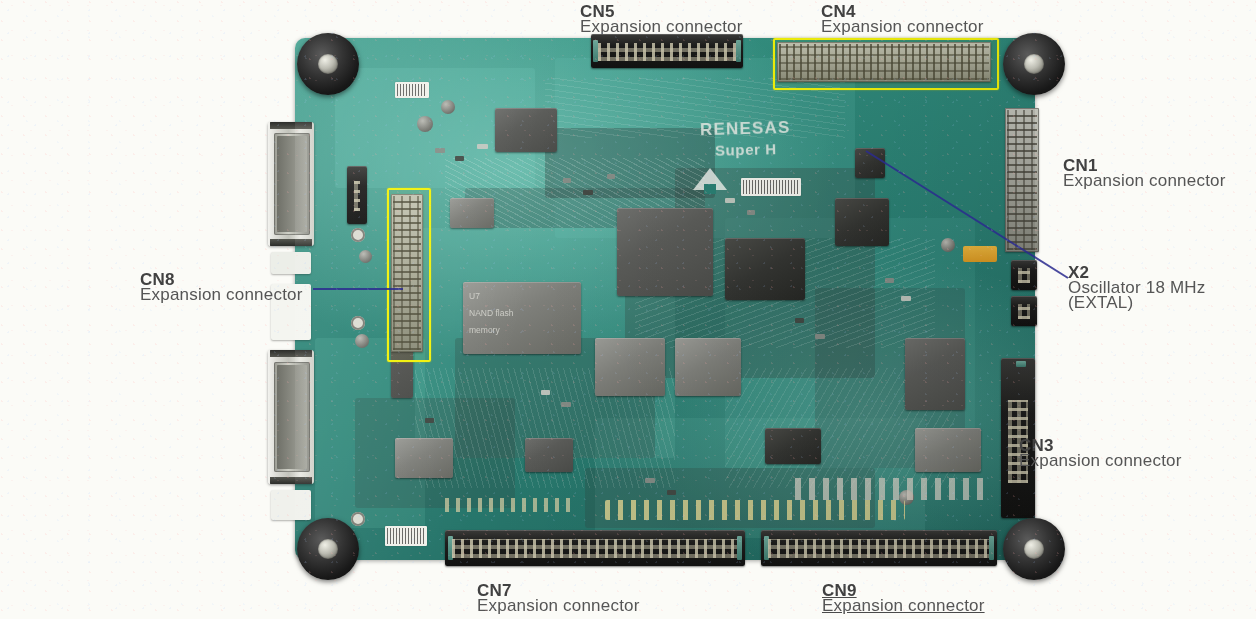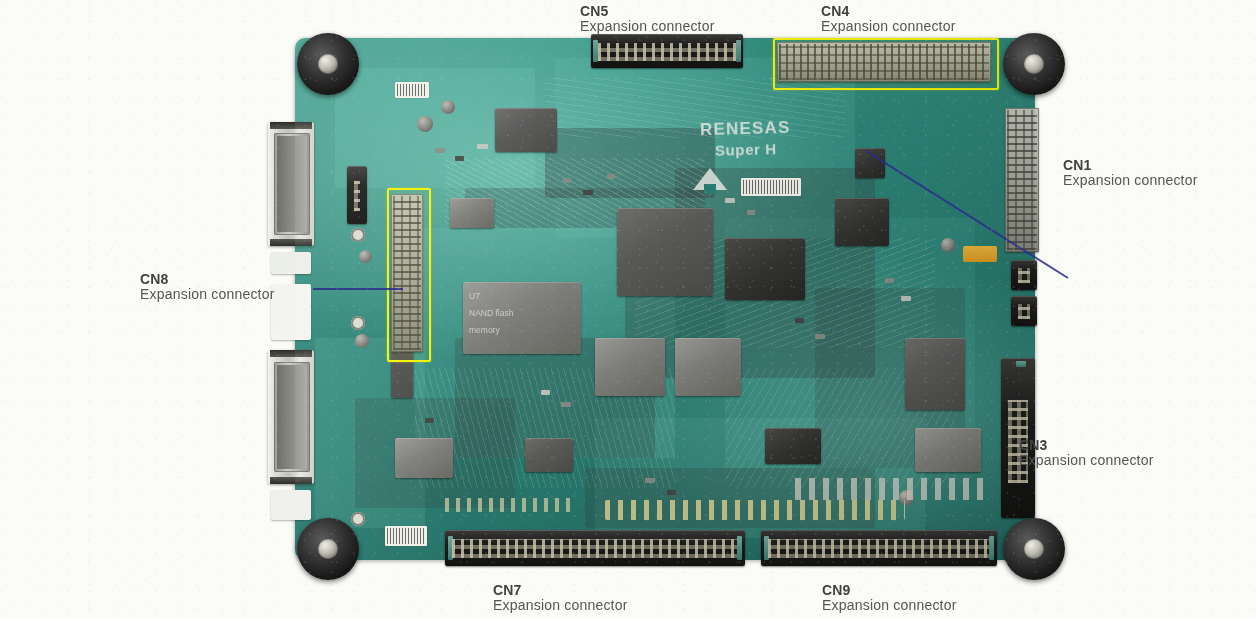--- a/index.html
+++ b/index.html
@@ -9,21 +9,21 @@
     position:relative;
     width:1256px;height:619px;
     background:#fbfbf7;
     overflow:hidden;
   }
 
   
   .label{
     position:absolute;
     color:#4a4a4a;
-    font-size:14px;
+    font-size:17px;
     line-height:15px;
     letter-spacing:.2px;
     white-space:nowrap;
     filter:blur(.35px);
     -webkit-font-smoothing:antialiased;
   }
   .label .ttl{display:block;font-weight:600;color:#414141;}
   .label .sub{display:block;color:#555;}
 
   
@@ -369,35 +369,40 @@
   <div class="label" style="left:821px;top:4px;">
     <span class="ttl">CN4</span>
     <span class="sub">Expansion connector</span>
   </div>
 
   <div class="label" style="left:1063px;top:158px;">
     <span class="ttl">CN1</span>
     <span class="sub">Expansion connector</span>
   </div>
 
+  <div class="label" style="left:1068px;top:265px;">
+    <span class="ttl">X2</span>
+    <span class="sub">Oscillator 18 MHz</span>
+    <span class="sub">(EXTAL)</span>
+  </div>
 
   <div class="label" style="left:1019px;top:438px;">
     <span class="ttl">CN3</span>
     <span class="sub">Expansion connector</span>
   </div>
 
   <div class="label" style="left:140px;top:272px;">
     <span class="ttl">CN8</span>
     <span class="sub">Expansion connector</span>
   </div>
 
-  <div class="label" style="left:477px;top:583px;margin-left:16px;">
+  <div class="label" style="left:477px;top:583px;">
     <span class="ttl">CN7</span>
     <span class="sub">Expansion connector</span>
   </div>
 
-  <div class="label" style="left:822px;top:583px;">
+  <div class="label" style="left:822px;top:583px;text-decoration:underline;">
     <span class="ttl">CN9</span>
     <span class="sub">Expansion connector</span>
   </div>
 
   <div id="noise"></div>
 </div>
 
 </body></html>

